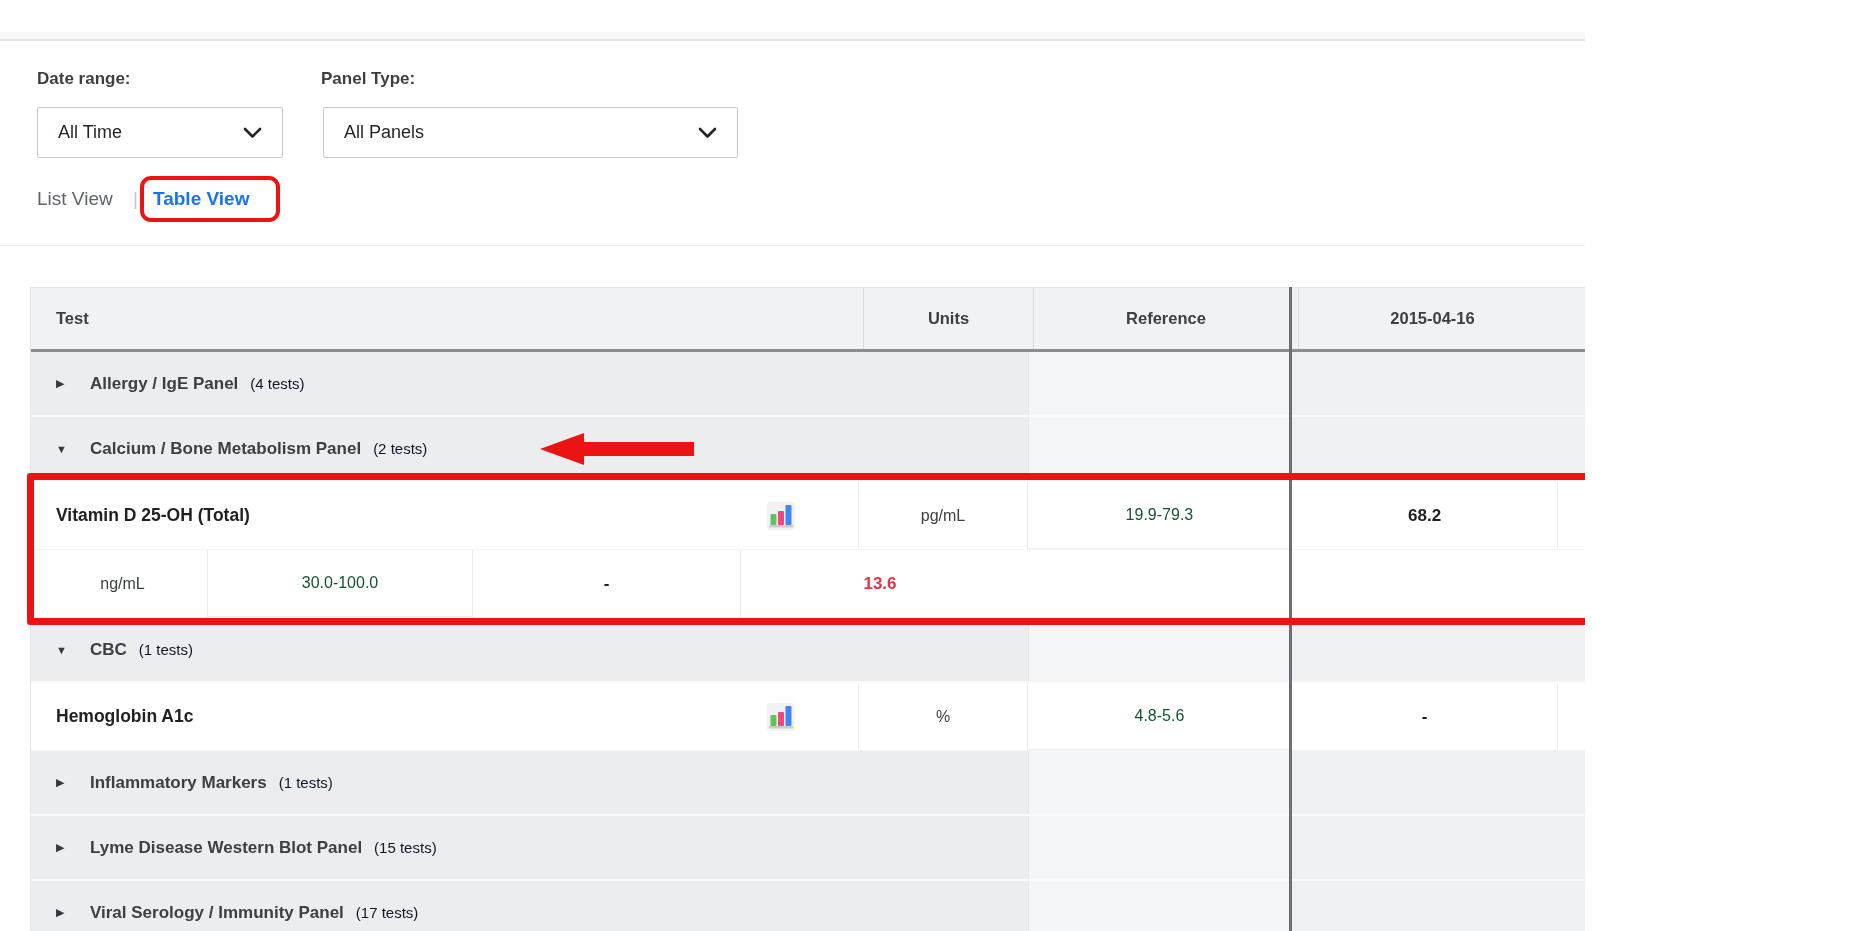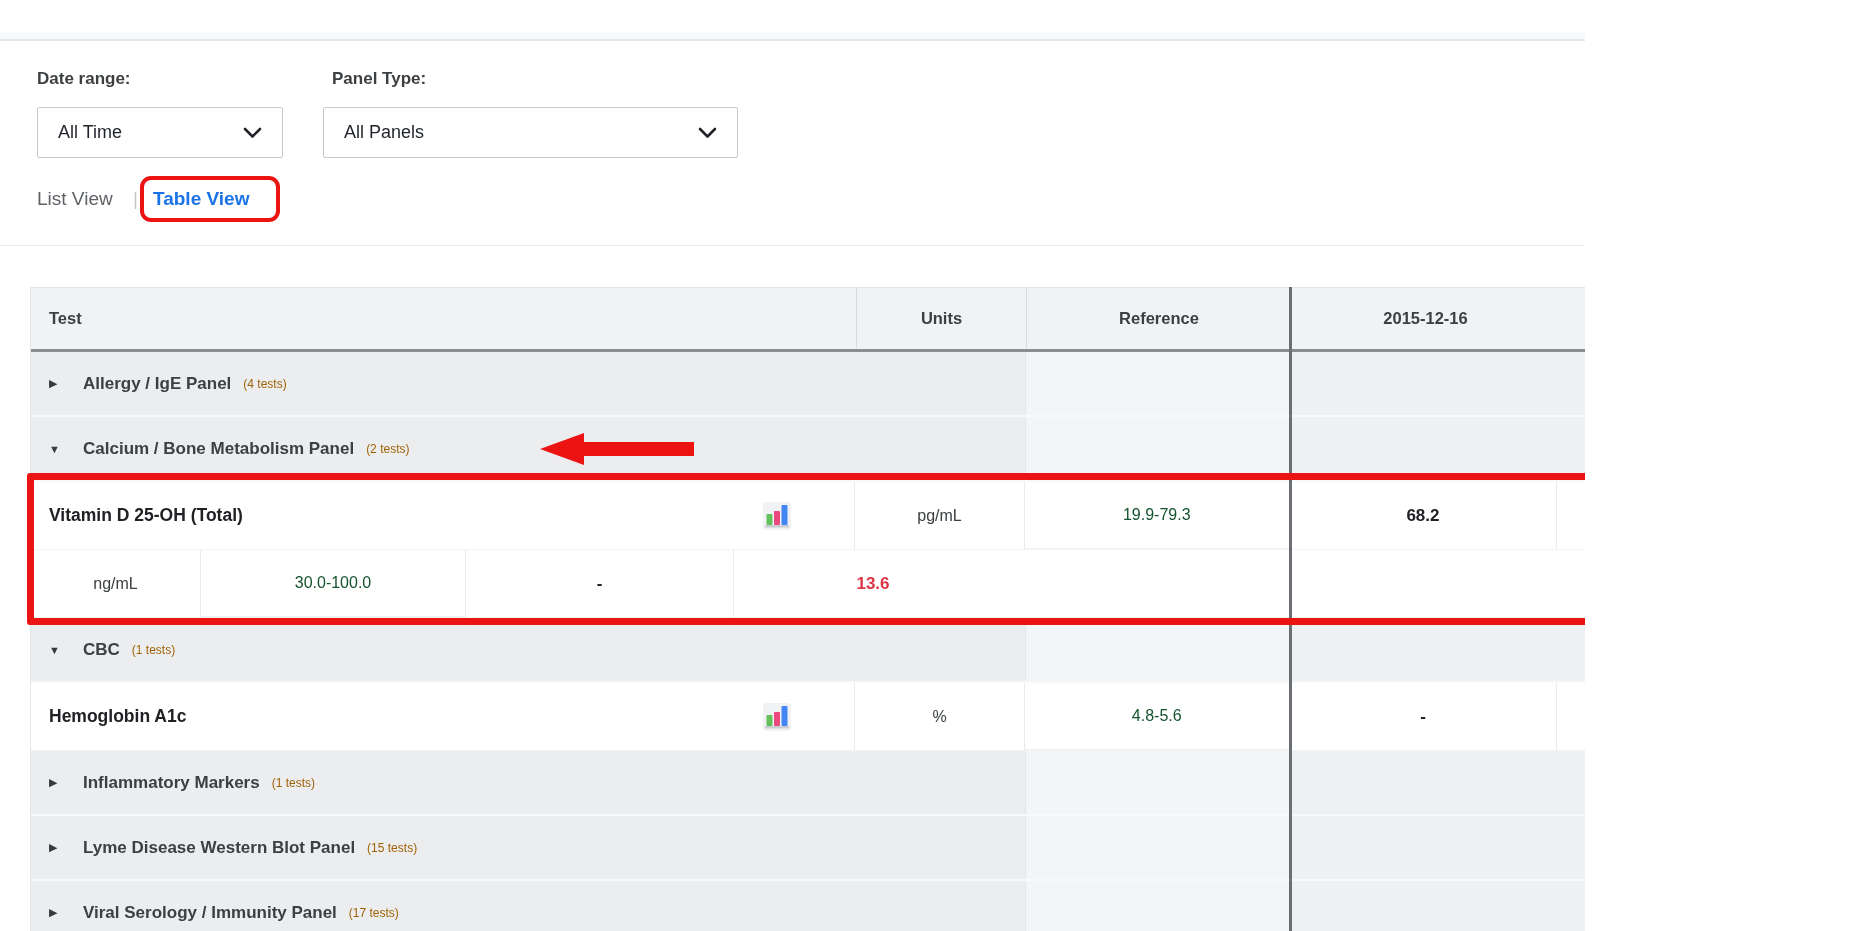--- a/index.html
+++ b/index.html
@@ -8,21 +8,21 @@
 
   .page { position:relative; width:1585px; height:931px; overflow:hidden; background:#fff;margin-top:32px; }
 
   
   .top-strip { position:absolute; left:0; top:0; width:1868px; height:9px;
     background:#f8f9fa; border-bottom:2px solid #e3e7eb; }
 
   
   .filter-label { position:absolute; top:37px; font-size:17px; font-weight:bold; color:#3c4043; }
   .lbl-date { left:37px; }
-  .lbl-panel { left:332px; }
+  .lbl-panel { left:321px; }
 
   
   .select { position:absolute; top:75px; height:51px; background:#fff;
     border:1.5px solid #c6cacf; border-radius:2px; display:flex; align-items:center;
     padding:0 20px; font-size:18px; color:#1f2329; cursor:pointer; }
   .sel-date { left:37px; width:246px; }
   .sel-panel { left:323px; width:415px; }
   .select .chev { margin-left:auto; display:flex; align-items:center; }
 
   
@@ -31,38 +31,38 @@
   .sep { position:absolute; left:96px; top:0; color:#c4c8cc; }
   .table-view { position:absolute; left:116px; top:0; color:#1a73e8; font-weight:bold; cursor:pointer; white-space:nowrap; }
   .toggle-annotation { position:absolute; left:140px; top:144px; width:140px; height:46px;
     border:4px solid #ec1313; border-radius:11px; pointer-events:none; }
 
   .section-divider { position:absolute; left:0; top:213px; width:1868px; height:1px; background:#e9ebee; }
 
   
   .results-table { position:absolute; left:30px; top:255px; width:1806px;
     border:1px solid #e2e5e9; border-bottom:none; background:#fff; }
-  .trow { display:flex; width:100%; position:relative; }
+  .trow { display:flex; width:100%; position:relative;padding-left:7px; }
   .cell { position:relative; display:flex; align-items:center; }
   .c-test { width:825px; padding-left:18px; }
   .c-units { width:170px; justify-content:center; }
   .c-ref { width:265px; justify-content:center; }
   .c-v1 { width:268px; justify-content:center; }
   .c-v2 { width:278px; justify-content:center; }
 
   
   .thead { height:64px; background:#f1f2f4; border-bottom:3px solid #898d92; }
   .thead .cell { font-size:16.5px; font-weight:bold; color:#3c4043; }
   .thead .cell + .cell { border-left:1px solid #d9dcdf; }
 
   
   .row-group { height:65px; background:#ebedee; border-bottom:2px solid #f8f9fa; cursor:pointer; }
   .row-group .tri { width:34px; font-size:11px; color:#36393d; flex:0 0 auto; }
   .row-group .row-name { font-size:17px; font-weight:bold; color:#3c4043; }
-  .row-group .row-count { font-size:12px; color:#a16207; margin-left:12px; }
+  .row-group .row-count { font-size:15px; color:#0f172a; margin-left:12px; }
   .row-group .c-ref { background:rgba(255,255,255,0.45);
     border-left:1px solid #e2e4e8; border-right:1px solid #e2e4e8; }
   .row-group .c-v1, .row-group .c-v2 { background:rgba(255,255,255,0.18); }
 
   
   .row-test { height:68px; background:#fff; border-bottom:1px solid #f3f4f6; }
   .row-test .row-name { font-size:17.5px; font-weight:bold; color:#202124; }
   .row-test .c-test, .row-test .c-units, .row-test .c-ref, .row-test .c-v1 { border-right:1px solid #e8eaed; }
   .row-test .c-ref { border-left:none; border-bottom:1px solid #eef0f2; }
   .row-test .c-units { font-size:16px; color:#3c4043; }
@@ -123,21 +123,21 @@
   </div>
   <div class="toggle-annotation"></div>
 
   <div class="section-divider"></div>
 
   <div class="results-table">
     <div class="trow thead">
       <div class="cell c-test">Test</div>
       <div class="cell c-units">Units</div>
       <div class="cell c-ref">Reference</div>
-      <div class="cell c-v1">2015-12-16</div>
+      <div class="cell c-v1">2015-04-16</div>
     </div>
     <div id="table-body">
         <div class="trow row-group">
     <div class="cell c-test">
       <span class="tri">▶</span>
       <span class="row-name">Allergy / IgE Panel</span>
       <span class="row-count">(4 tests)</span>
 
     </div>
     <div class="cell c-units"></div>

